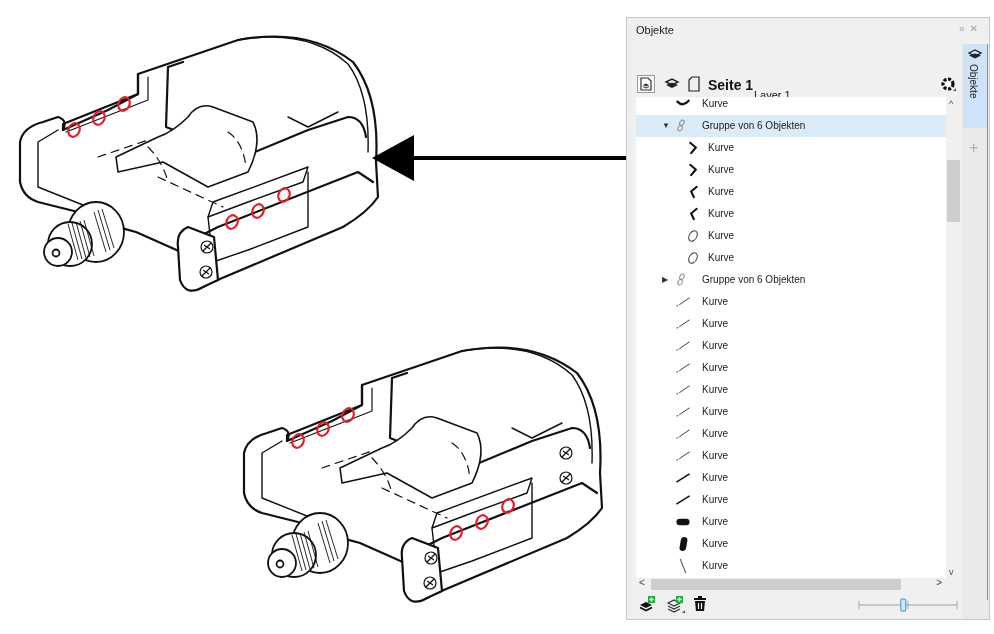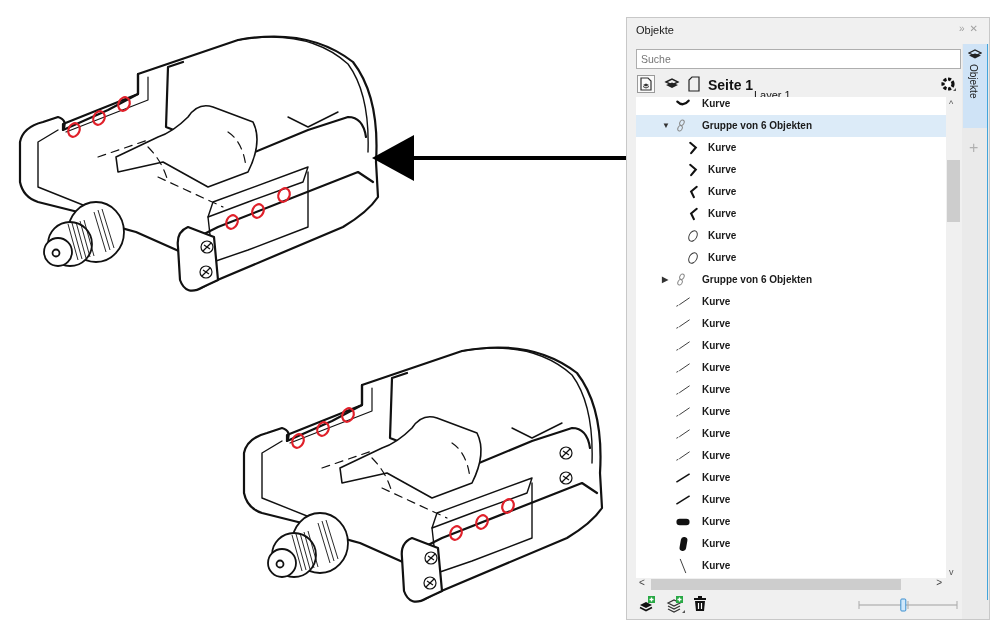--- a/index.html
+++ b/index.html
@@ -13,21 +13,21 @@
   .title{position:absolute;left:9px;top:6px;font-size:11px;color:#1a1a1a;}
   .title-btns{position:absolute;right:6px;top:5px;font-size:10px;color:#a0a0a0;letter-spacing:5px;}
   .search{position:absolute;left:9px;top:31px;width:325px;height:20px;background:#fff;border:1px solid #aeaeae;box-sizing:border-box;font-size:10.5px;color:#333;padding:3px 4px;font-family:"Liberation Sans",sans-serif;outline:none;}
   .toolbar{position:absolute;left:9px;top:55px;width:325px;height:24px;}
   .tb-icon{position:absolute;top:2px;width:18px;height:18px;}
   .tb-page-btn{left:1px;border:1px solid #9a9a9a;box-sizing:border-box;background:#fafafa;}
   .seite{position:absolute;left:72px;top:4px;font-size:14px;font-weight:bold;color:#111;}
   .layer{position:absolute;left:118px;top:16px;font-size:11px;color:#111;}
   .gear{position:absolute;right:2px;top:1px;width:20px;height:20px;}
   .list{position:absolute;left:9px;top:79px;width:310px;height:482px;background:#fff;overflow:hidden;}
-  .row{position:absolute;left:0;width:310px;height:22px;font-weight:bold;}
+  .row{position:absolute;left:0;width:310px;height:22px;}
   .row.selected{background:#dcebf8;}
   .row .lbl{position:absolute;top:5px;font-size:10px;color:#1a1a1a;white-space:nowrap;}
   .row .thumb{position:absolute;top:3px;width:18px;height:16px;}
   .row .tri{position:absolute;top:6px;left:26px;font-size:8px;color:#333;}
   .vscroll{position:absolute;left:319px;top:79px;width:15px;height:482px;background:#f0f0f0;}
   .vthumb{position:absolute;left:1px;top:63px;width:13px;height:62px;background:#cdcdcd;}
   .v-up,.v-down{position:absolute;left:3px;font-size:9px;color:#555;}
   .v-up{top:2px;} .v-down{bottom:2px;}
   .hscroll{position:absolute;left:9px;top:560px;width:310px;height:13px;background:#f0f0f0;}
   .hthumb{position:absolute;left:15px;top:1px;width:250px;height:11px;background:#cdcdcd;}
@@ -168,21 +168,20 @@
 </div>
 
 <div class="panel">
   <div class="title-bar">
     <span class="title">Objekte</span>
     <span class="title-btns">
       <span>»</span><span>✕</span>
     </span>
   </div>
 
-  <input class="search" placeholder="Suche" style="">
 
   <div class="toolbar">
     <span class="tb-icon tb-page-btn">
       <svg width="16" height="16" viewBox="0 0 16 16">
           <path d="M3 2 L10 2 L13 5 L13 14 L3 14 Z" fill="none" stroke="#333" stroke-width="1.2"></path>
           <path d="M5 9 L8 7.5 L11 9 L8 10.5 Z" fill="#333"></path>
           <path d="M5 10.5 L8 12 L11 10.5" fill="none" stroke="#333"></path>
         </svg>
     </span>
     <span class="tb-icon" style="left:27px">

